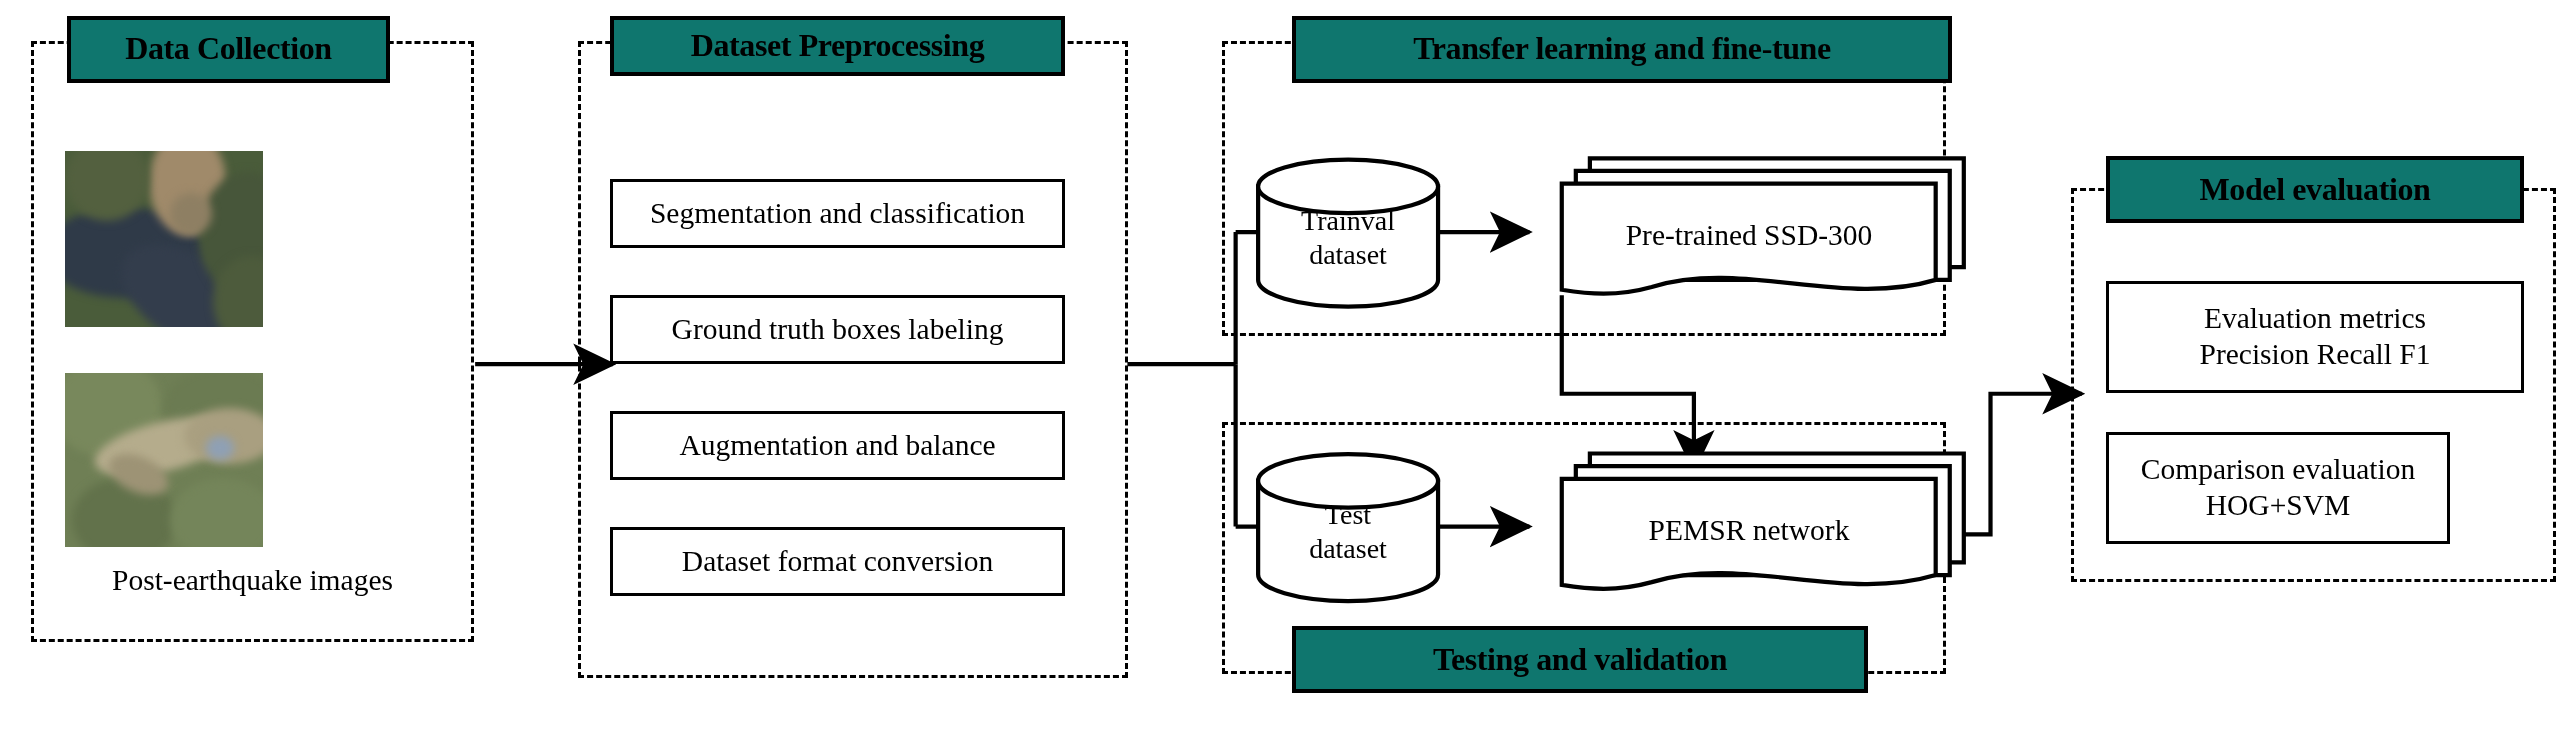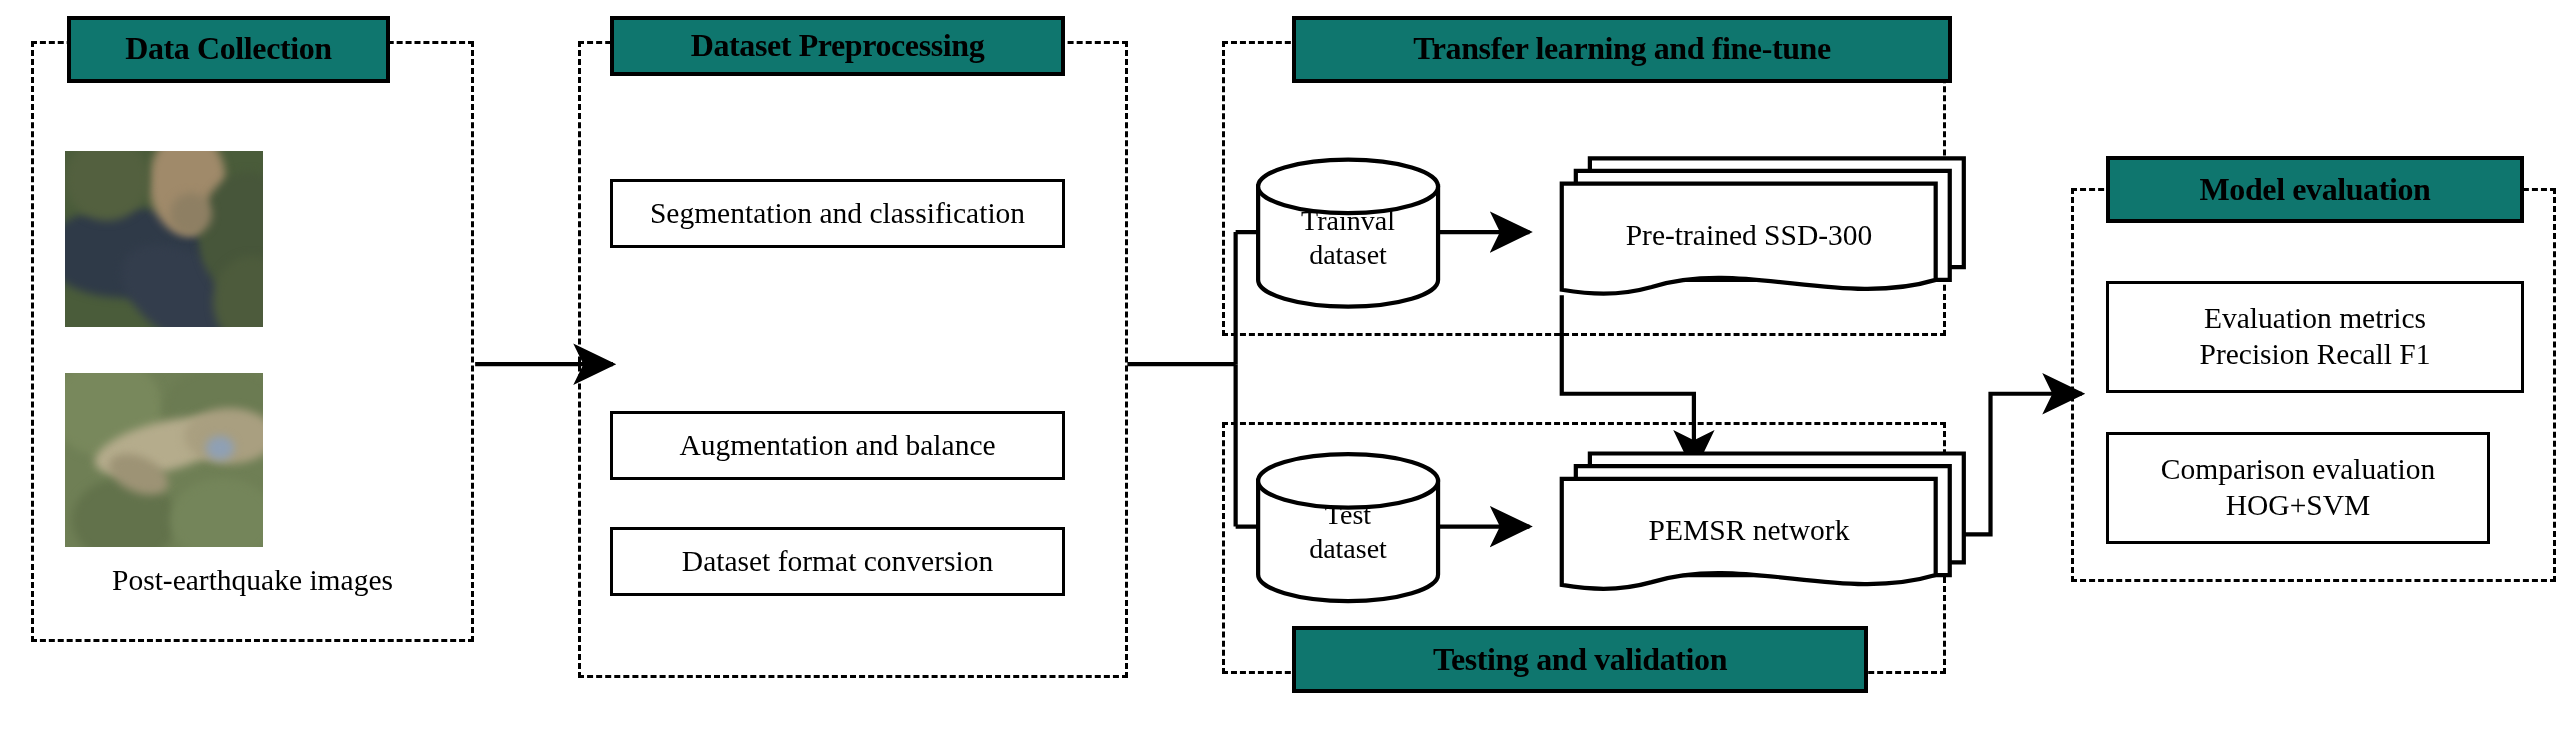--- a/index.html
+++ b/index.html
@@ -171,31 +171,32 @@
     <i style="left:42px;top:84px;width:63px;height:35px;background:#9d9375;transform:rotate(24deg);"></i>
     <i style="left:141px;top:63px;width:28px;height:24px;background:#8fa0b4;"></i>
   </div>
 
   <div class="cap" style="left:31px;top:552px;width:443px;font-size:29.5px;">Post-earthquake images</div>
 
   <div class="hdr" style="left:610px;top:15.5px;width:455px;height:60px;font-size:32px;">Dataset Preprocessing</div>
 
   <div class="pbox" style="left:610px;top:179px;width:455px;height:69px;font-size:29.5px;">Segmentation and classification</div>
 
+  <div class="pbox" style="left:610px;top:295px;width:455px;height:69px;font-size:29.5px;">Ground truth boxes labeling</div>
 
   <div class="pbox" style="left:610px;top:411px;width:455px;height:69px;font-size:29.5px;">Augmentation and balance</div>
 
   <div class="pbox" style="left:610px;top:527px;width:455px;height:69px;font-size:29.5px;">Dataset format conversion</div>
 
   <div class="hdr" style="left:1292px;top:15.5px;width:660px;height:67px;font-size:32px;">Transfer learning and fine-tune</div>
 
   <div class="hdr" style="left:1292px;top:626px;width:576px;height:67px;font-size:32px;">Testing and validation</div>
 
   <div class="hdr" style="left:2106px;top:156px;width:418px;height:67px;font-size:32px;">Model evaluation</div>
 
   <div class="pbox" style="left:2106px;top:281px;width:418px;height:112px;font-size:29.5px;white-space:pre-line;">Evaluation metrics
 Precision   Recall    F1</div>
 
-  <div class="pbox" style="left:2106px;top:432px;width:384px;height:112px;font-size:29.5px;white-space:pre-line;">Comparison evaluation
+  <div class="pbox" style="left:2106px;top:432px;width:344px;height:112px;font-size:29.5px;white-space:pre-line;">Comparison evaluation
 HOG+SVM</div>
 
 </div>
 
 
 </body></html>

